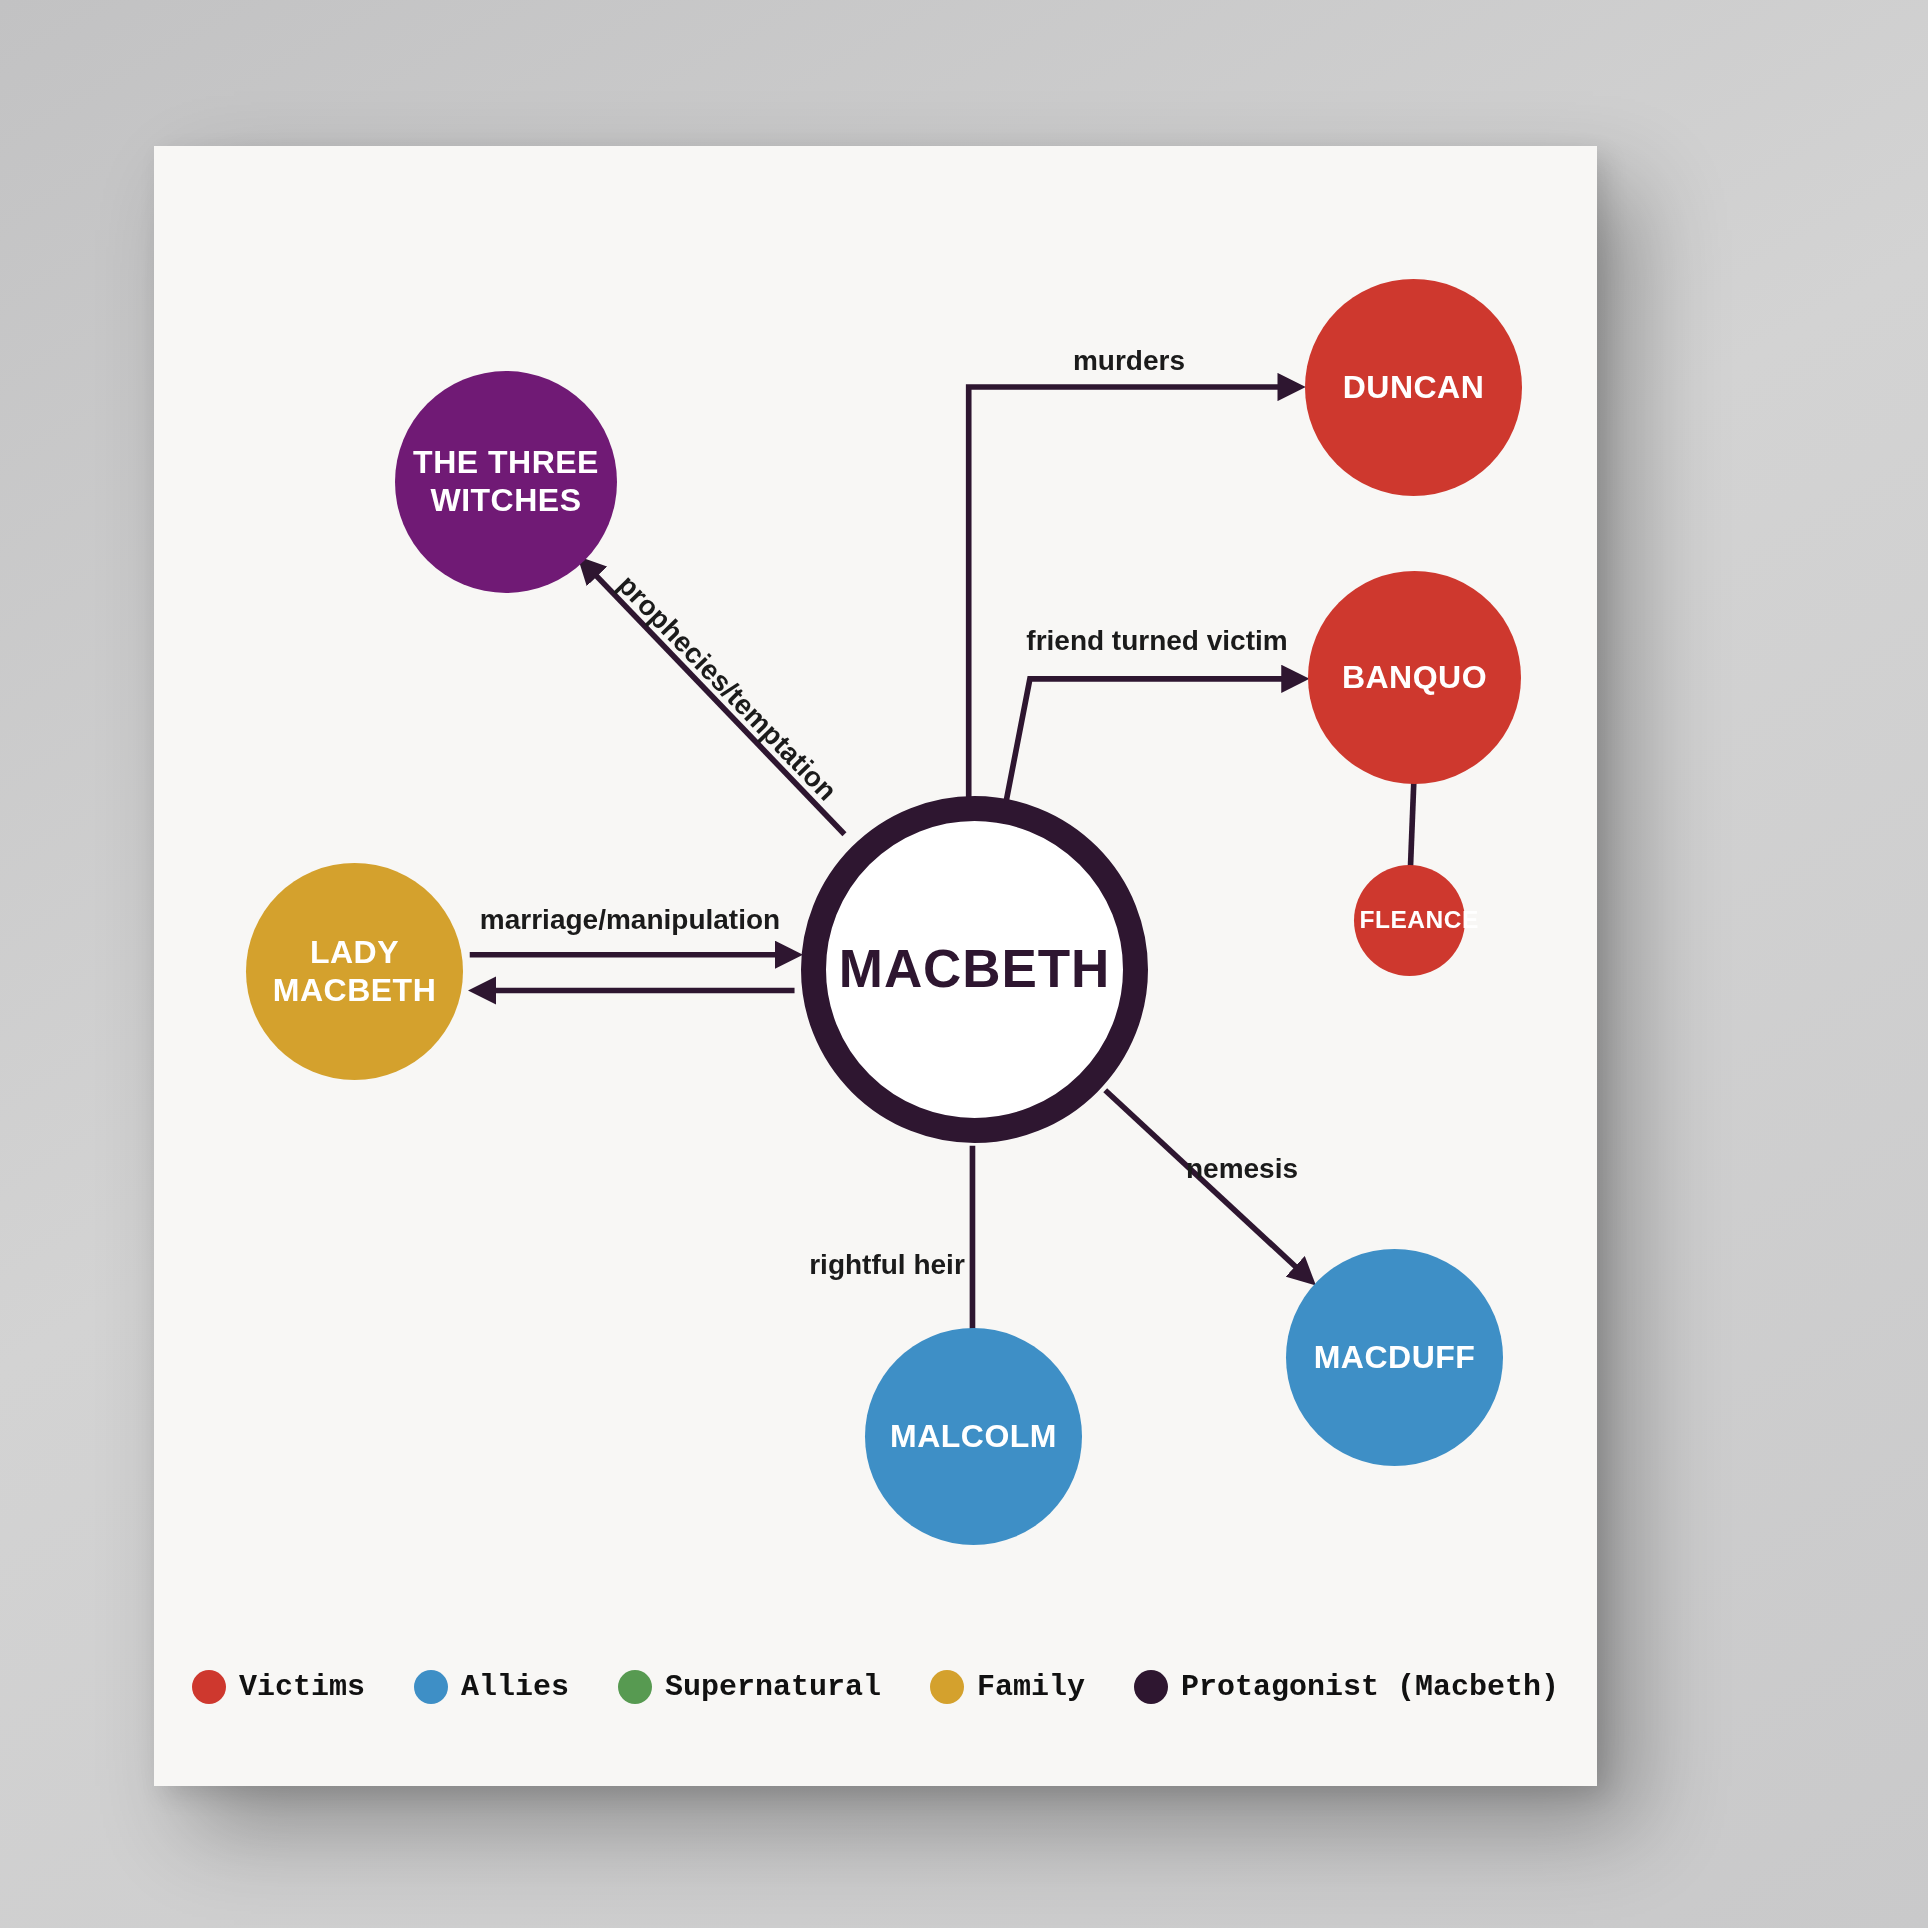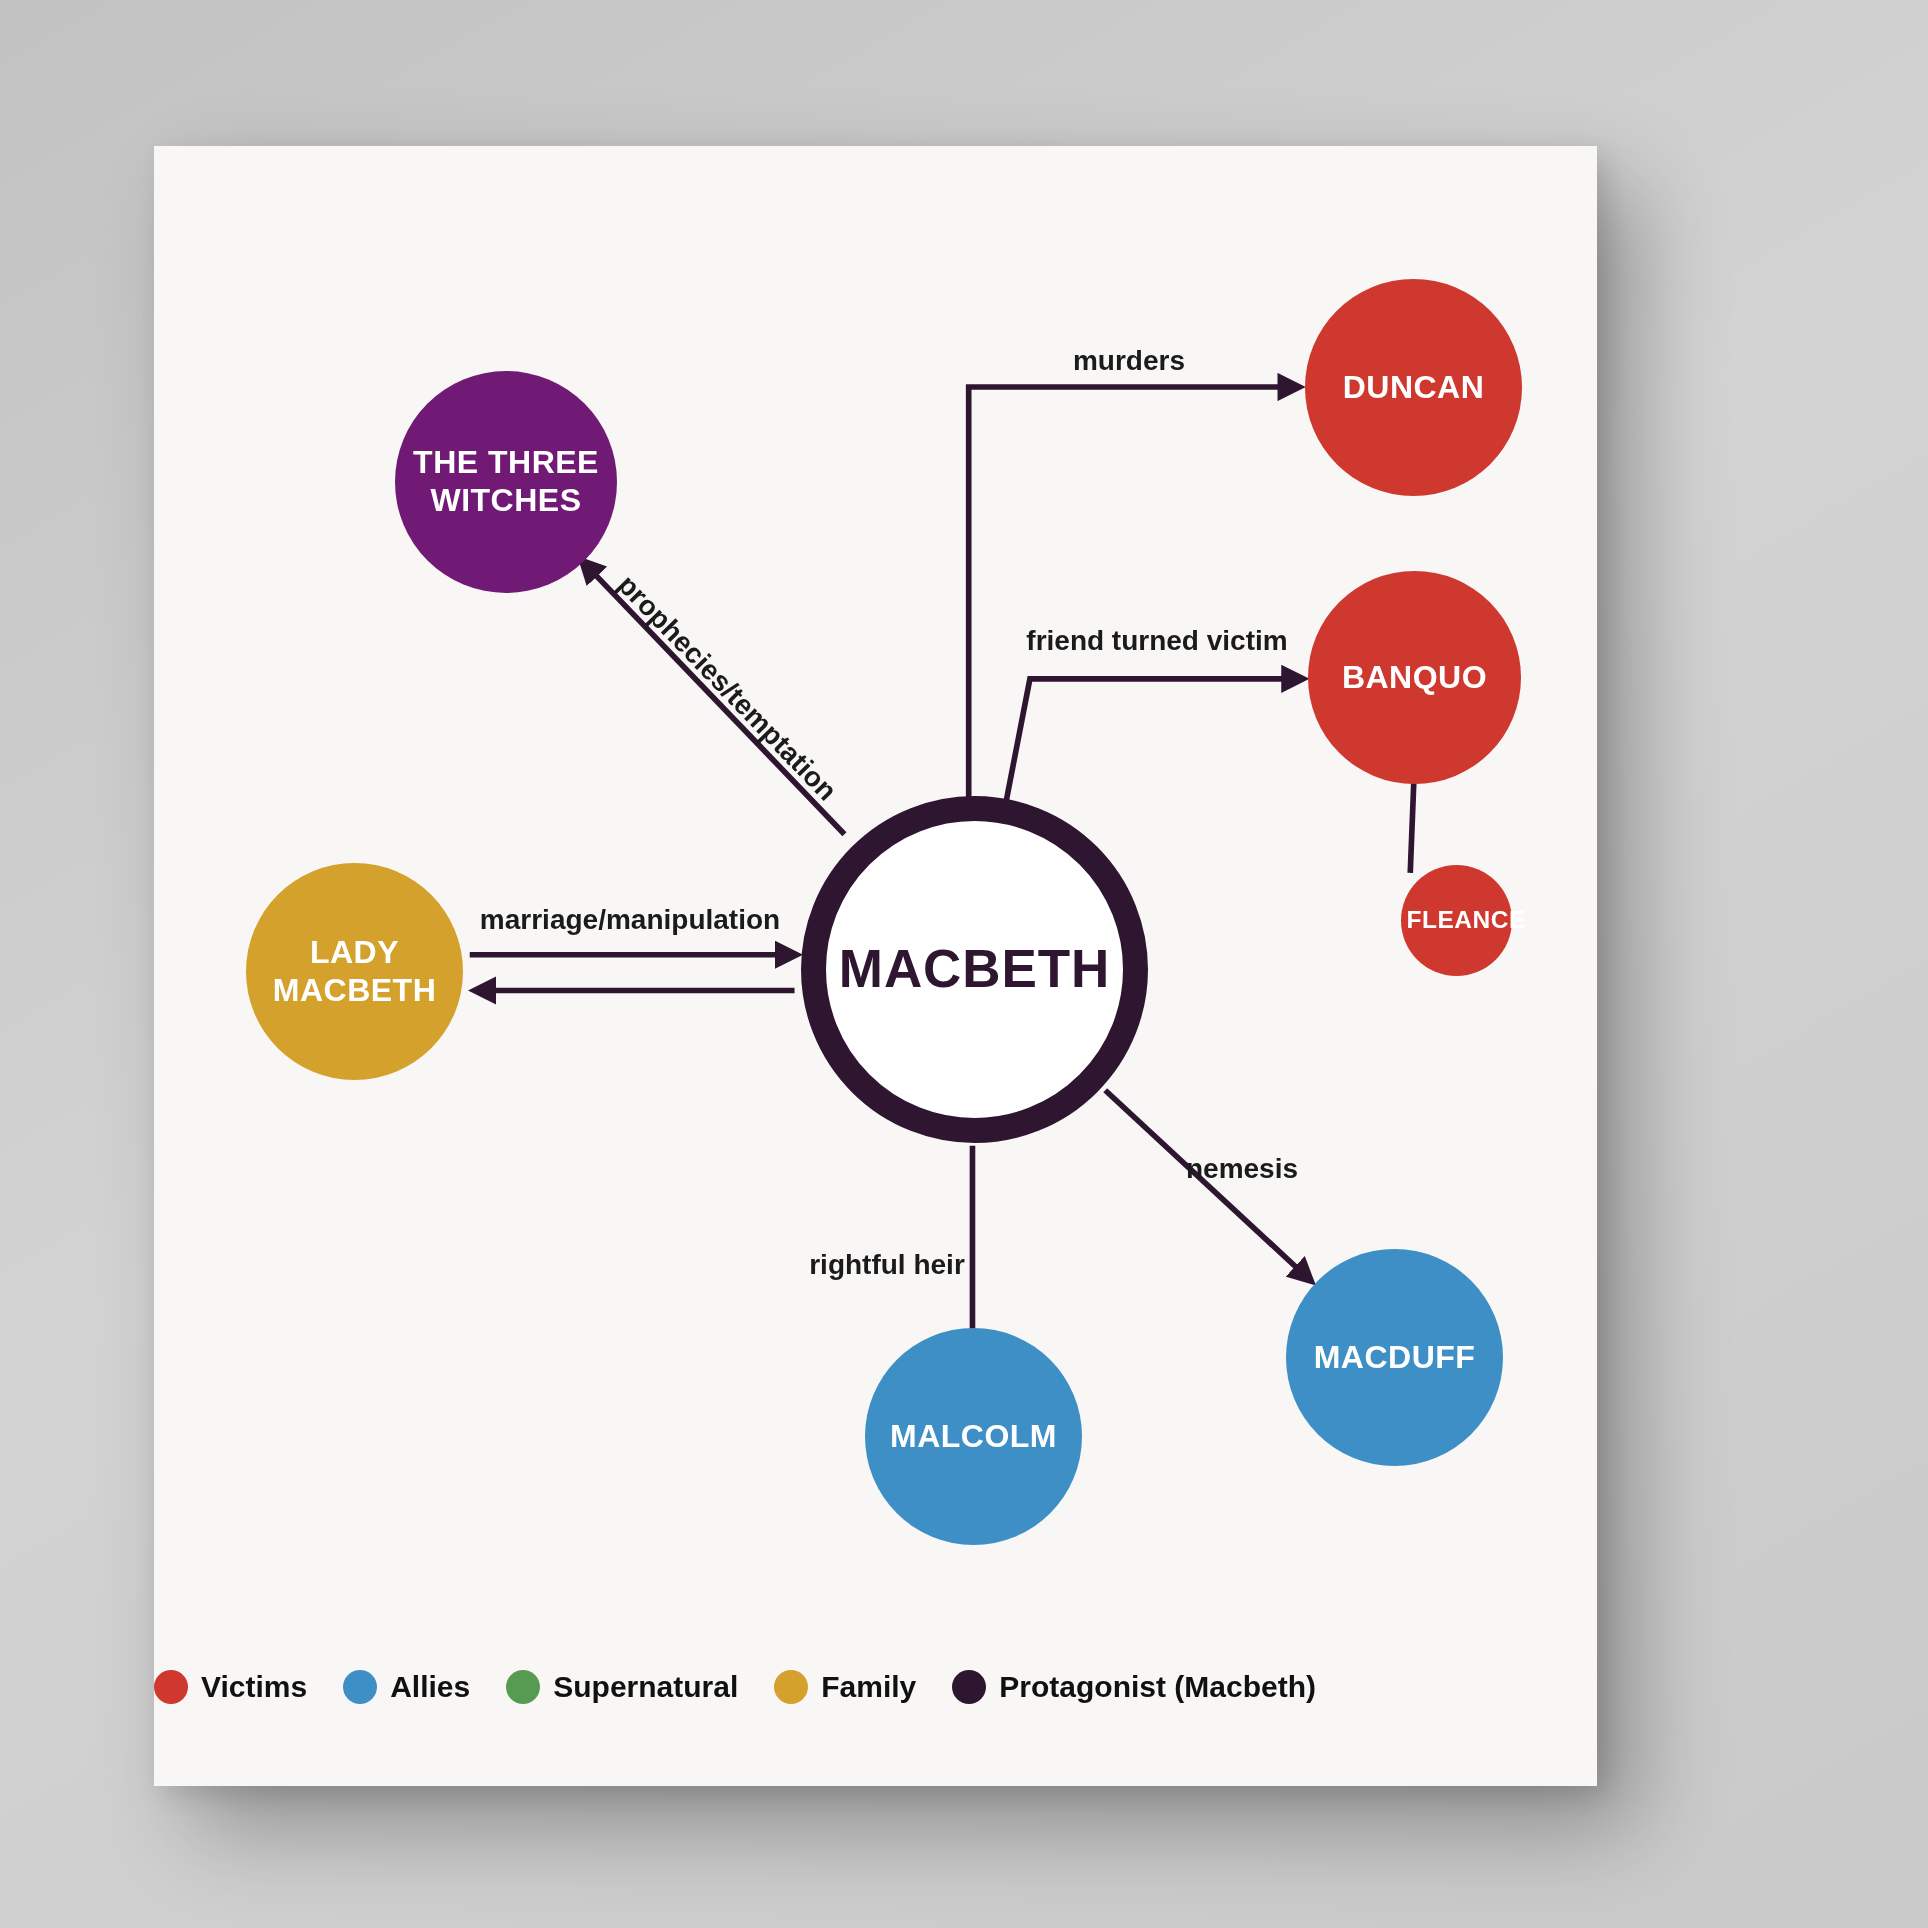--- a/index.html
+++ b/index.html
@@ -87,22 +87,24 @@
   .l-proph     { left: 573px;  top: 542px; transform: translate(-50%,-50%) rotate(46deg); }
   .l-marriage  { left: 476px;  top: 774px; }
   .l-nemesis   { left: 1088px; top: 1023px; }
   .l-heir      { left: 733px;  top: 1119px; }
   .legend {
     position: absolute;
     left: 0;
     right: 0;
     top: 1524px;
     display: flex;
+    justify-content: center;
     align-items: center;
-    gap: 36px;
+    gap: 49px;
+    font-family: Liberation Mono, monospace;
   }
   .litem {
     display: flex;
     align-items: center;
     gap: 13px;
   }
   .dot {
     width: 34px;
     height: 34px;
     border-radius: 50%;
@@ -144,21 +146,21 @@
     </div>
     <div class="node n-macbeth" style="border-color: rgb(46, 22, 48);">
       <span class="nlabel">MACBETH</span>
     </div>
     <div class="node n-duncan" style="background-color: rgb(206, 56, 46);">
       <span class="nlabel">DUNCAN</span>
     </div>
     <div class="node n-banquo" style="background-color: rgb(206, 56, 46);">
       <span class="nlabel">BANQUO</span>
     </div>
-    <div class="node n-fleance" style="background-color: rgb(206, 56, 46); margin-left: 47px;">
+    <div class="node n-fleance" style="background-color: rgb(206, 56, 46);">
       <span class="nlabel">FLEANCE</span>
     </div>
     <div class="node n-macduff" style="background-color: rgb(62, 143, 198);">
       <span class="nlabel">MACDUFF</span>
     </div>
     <div class="node n-malcolm" style="background-color: rgb(62, 143, 198);">
       <span class="nlabel">MALCOLM</span>
     </div>
 
     <div class="elabel l-murders">murders</div>

